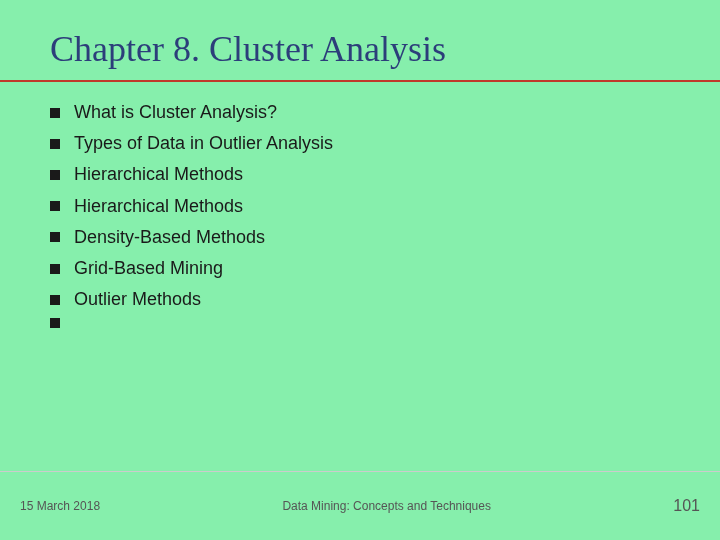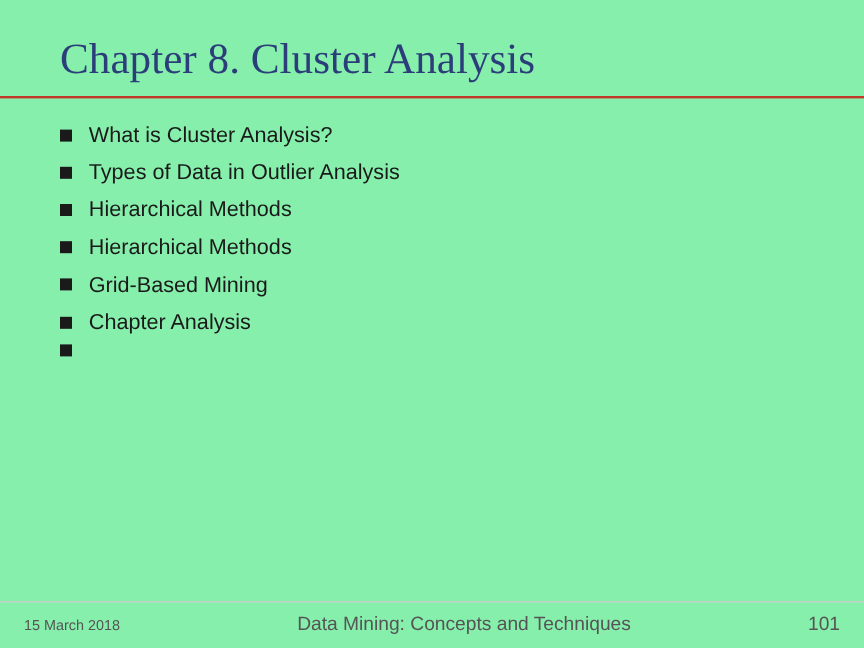--- a/index.html
+++ b/index.html
@@ -71,33 +71,33 @@
 
     .bullet-item.summary-item .bullet-text {
       color: #c0392b;
       font-weight: bold;
     }
 
     .footer {
       display: flex;
       justify-content: space-between;
       align-items: center;
-      padding: 10px 20px;
+      padding: 25px 20px;
       border-top: 1px solid #cccccc;
       font-size: 12px;
       color: #555555;
     }
 
     .footer-date {
       font-size: 12px;
       color: #555;
     }
 
     .footer-title {
-      font-size: 16px;
+      font-size: 12px;
       color: #555;
     }
 
     .footer-page {
       font-size: 16px;
       color: #555;
     }
   </style>
 </head>
 <body>
@@ -121,25 +121,29 @@
         <li class="bullet-item">
           <span class="bullet-marker"></span>
           <span class="bullet-text">Hierarchical Methods</span>
         </li>
         <li class="bullet-item">
           <span class="bullet-marker"></span>
           <span class="bullet-text">Hierarchical Methods</span>
         </li>
         <li class="bullet-item">
           <span class="bullet-marker"></span>
+          <span class="bullet-text">Density-Based Methods</span>
+        </li>
+        <li class="bullet-item">
+          <span class="bullet-marker"></span>
           <span class="bullet-text">Grid-Based Mining</span>
         </li>
         <li class="bullet-item">
           <span class="bullet-marker"></span>
-          <span class="bullet-text">Chapter Analysis</span>
+          <span class="bullet-text">Outlier Methods</span>
         </li>
         <li class="bullet-item summary-item">
           <span class="bullet-marker"></span>
         </li>
       </ul>
   </div>
 
   <div class="footer">
     <span class="footer-date">15 March 2018</span>
     <span class="footer-title">Data Mining: Concepts and Techniques</span>

